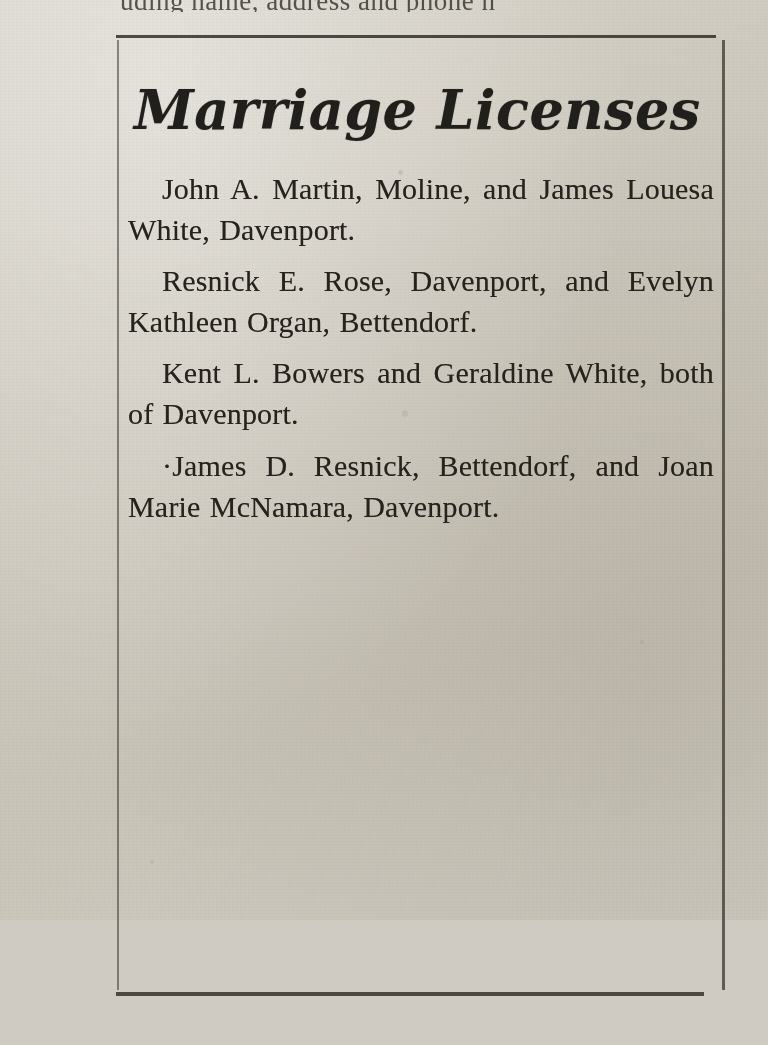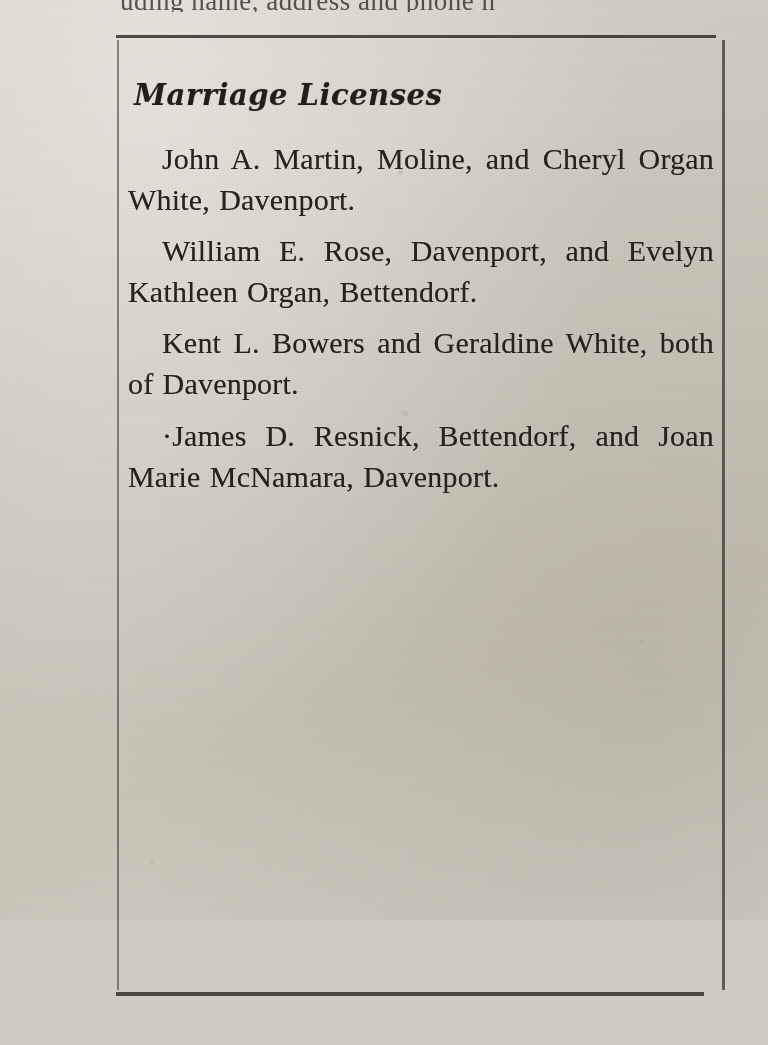--- a/index.html
+++ b/index.html
@@ -93,21 +93,21 @@
     position: absolute;
     left: 128px;
     top: 60px;
     width: 586px;
   }
 
   .headline {
     font-family: "DejaVu Serif", serif;
     font-style: italic;
     font-weight: 700;
-    font-size: 29px;
+    font-size: 54px;
     color: #211f1b;
     letter-spacing: .5px;
     margin: 18px 0 26px 6px;
     text-shadow: 0 0 1px rgba(40,38,32,0.35);
   }
 
   .entry {
     font-family: "Liberation Serif", serif;
     font-size: 30px;
     line-height: 1.37;
@@ -137,22 +137,22 @@
 
   <div class="top-cut">uding name, address and phone n</div>
 
   <div class="rule-top"></div>
   <div class="rule-left"></div>
   <div class="rule-right"></div>
 
   <div class="column">
     <h1 class="headline">Marriage Licenses</h1>
 
-    <p class="entry">John A. Martin, Moline, and Cheryl Organ White, Davenport.</p>
-    <p class="entry">William E. Rose, Davenport, and Evelyn Kathleen Organ, Bettendorf.</p>
+    <p class="entry">John A. Martin, Moline, and James Louesa White, Davenport.</p>
+    <p class="entry">Resnick E. Rose, Davenport, and Evelyn Kathleen Organ, Bettendorf.</p>
     <p class="entry">Kent L. Bowers and Geraldine White, both of Davenport.</p>
     <p class="entry">·James D. Resnick, Bettendorf, and Joan Marie McNamara, Davenport.</p>
   </div>
 
   <div class="rule-bottom"></div>
 
   <div class="speck" style="left:398px; top:170px; width:5px; height:5px; opacity:.5;"></div>
   <div class="speck" style="left:402px; top:410px; width:6px; height:7px; opacity:.35;"></div>
   <div class="speck" style="left:244px; top:196px; width:3px; height:3px; opacity:.4;"></div>
   <div class="speck" style="left:640px; top:640px; width:4px; height:4px; opacity:.3;"></div>

